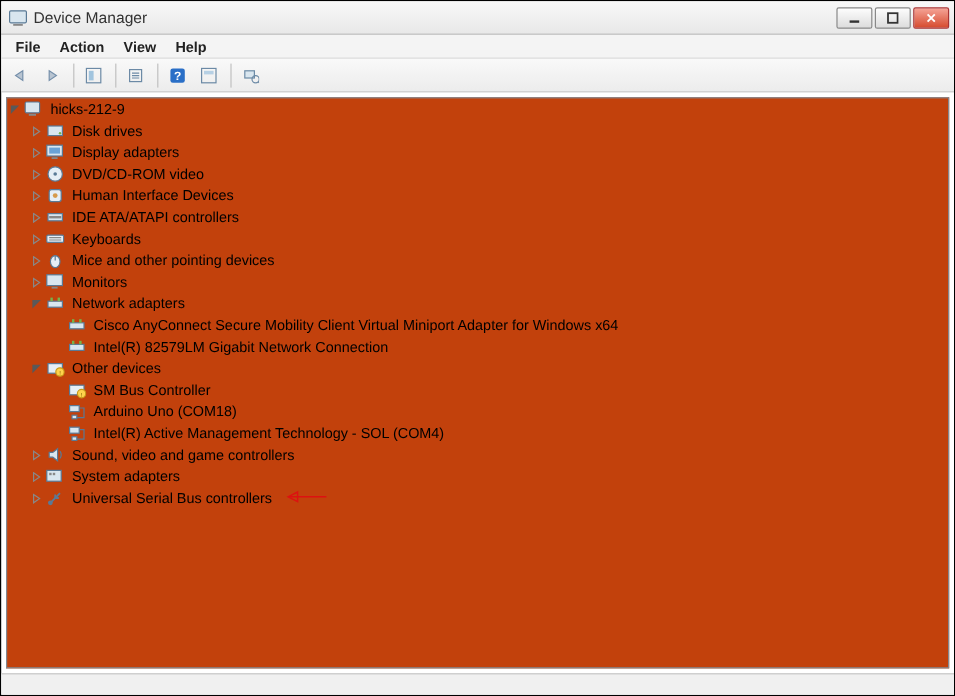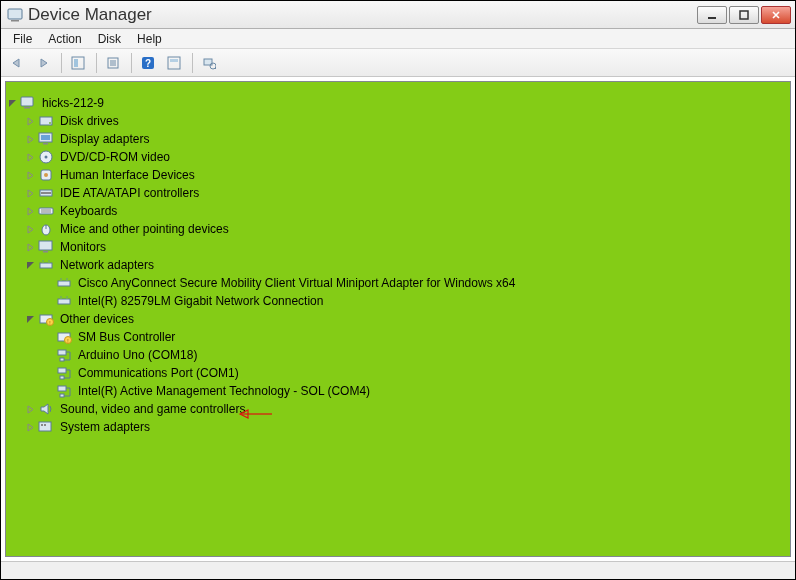--- a/index.html
+++ b/index.html
@@ -14,38 +14,38 @@
 }
 .titlebar {
   height: 28px;
   background: linear-gradient(to bottom, #f8f8f8, #e8e8e8);
   border-bottom: 1px solid #b0b0b0;
   display: flex;
   align-items: center;
   padding: 0 4px 0 6px;
 }
 .titlebar .icon-slot { width: 16px; height: 16px; margin-right: 5px; }
-.titlebar .title { flex: 1; color: #333; font-size: 17px; }
+.titlebar .title { flex: 1; color: #333; font-size: 13px; }
 .win-controls { display: flex; gap: 2px; }
 .win-btn {
   width: 30px; height: 18px;
   border: 1px solid #888; border-radius: 2px;
   background: linear-gradient(to bottom,#fdfdfd,#dcdcdc);
   display: flex; align-items: center; justify-content: center;
 }
 .win-btn.close { background: linear-gradient(to bottom,#f5a396,#d64b2f); border-color: #a33; }
 .win-btn svg { width: 10px; height: 10px; }
 .menubar {
   height: 20px;
   display: flex; align-items: center;
   padding: 0 4px;
   border-bottom: 1px solid #d6d6d6;
   background: #f4f4f4;
 }
-.menu-item { padding: 2px 8px; color: #222; }
+.menu-item { padding: 2px 8px; color: #222; font-weight: bold; }
 .toolbar {
   height: 28px;
   display: flex; align-items: center;
   padding: 0 4px;
   gap: 0;
   background: linear-gradient(to bottom,#f9f9f9,#ececec);
   border-bottom: 1px solid #c6c6c6;
 }
 .tool-btn {
   width: 24px; height: 22px;
@@ -57,22 +57,22 @@
 .tool-sep { width:1px; height:20px; background:#c0c0c0; margin: 0 4px; }
 .content {
   position: relative;
   height: calc(580px - 28px - 20px - 28px - 20px);
   padding: 4px;
 }
 .tree-container {
   border: 1px solid #828790;
   height: 100%;
   overflow: auto;
-  background: #84cc16;
-  padding-top: 12px;
+  background: #c2410c;
+  padding-top: 0;
 }
 .statusbar {
   height: 20px;
   border-top: 1px solid #c6c6c6;
   background: #f0f0f0;
 }
 .tree ul { list-style: none; }
 .node {
   display: flex; align-items: center;
   height: 18px;
@@ -129,21 +129,21 @@
       <svg viewBox="0 0 10 10">
           <path d="M2 2 L8 8 M8 2 L2 8" stroke="#fff" stroke-width="1.6"></path>
         </svg>
     </div>
   </div>
 </div>
 
 <div class="menubar">
   <span class="menu-item">File</span>
   <span class="menu-item">Action</span>
-  <span class="menu-item">Disk</span>
+  <span class="menu-item">View</span>
   <span class="menu-item">Help</span>
 </div>
 
 <div class="toolbar">
   <span class="tool-btn">
     <svg width="16" height="12" viewBox="0 0 16 12">
         <path d="M10 2 L4 6 L10 10 Z" fill="#b8c4d1" stroke="#7690ab"></path>
       </svg>
   </span>
   <span class="tool-btn">
@@ -434,33 +434,20 @@
                 <li>
                   <div class="node">
                     <span class="expander"></span>
                     <span class="node-icon">
                       <svg viewBox="0 0 16 16">
                         <rect x="2" y="3" width="8" height="5" fill="#d9e6ef" stroke="#5a7a96"></rect>
                         <path d="M10 5 L14 5 L14 13 L6 13" fill="none" stroke="#5a7a96"></path>
                         <rect x="4" y="11" width="4" height="3" fill="#d9e6ef" stroke="#5a7a96"></rect>
                       </svg>
                     </span>
-                    <span class="node-label">Communications Port (COM1)</span>
-                  </div>
-                </li>
-                <li>
-                  <div class="node">
-                    <span class="expander"></span>
-                    <span class="node-icon">
-                      <svg viewBox="0 0 16 16">
-                        <rect x="2" y="3" width="8" height="5" fill="#d9e6ef" stroke="#5a7a96"></rect>
-                        <path d="M10 5 L14 5 L14 13 L6 13" fill="none" stroke="#5a7a96"></path>
-                        <rect x="4" y="11" width="4" height="3" fill="#d9e6ef" stroke="#5a7a96"></rect>
-                      </svg>
-                    </span>
                     <span class="node-label">Intel(R) Active Management Technology - SOL (COM4)</span>
                   </div>
                 </li>
               </ul>
             </li>
             <li>
               <div class="node">
                 <span class="expander">
                   <svg viewBox="0 0 9 9">
                     <path d="M2 1 L7 4.5 L2 8 Z" fill="none" stroke="#888" stroke-width="1"></path>
@@ -483,20 +470,38 @@
                   </svg>
                 </span>
                 <span class="node-icon">
                   <svg viewBox="0 0 16 16">
                     <rect x="1" y="3" width="12" height="9" fill="#d9e6ef" stroke="#5a7a96"></rect>
                     <rect x="3" y="5" width="2" height="2" fill="#888"></rect>
                     <rect x="6" y="5" width="2" height="2" fill="#888"></rect>
                   </svg>
                 </span>
                 <span class="node-label">System adapters</span>
+              </div>
+            </li>
+            <li>
+              <div class="node">
+                <span class="expander">
+                  <svg viewBox="0 0 9 9">
+                    <path d="M2 1 L7 4.5 L2 8 Z" fill="none" stroke="#888" stroke-width="1"></path>
+                  </svg>
+                </span>
+                <span class="node-icon">
+                  <svg viewBox="0 0 16 16">
+                    <circle cx="4" cy="12" r="2" fill="#5a7a96"></circle>
+                    <path d="M4 12 L12 4" stroke="#5a7a96" stroke-width="1.5"></path>
+                    <path d="M8 8 L11 8" stroke="#5a7a96" stroke-width="1.5"></path>
+                    <path d="M8 8 L8 5" stroke="#5a7a96" stroke-width="1.5"></path>
+                  </svg>
+                </span>
+                <span class="node-label">Universal Serial Bus controllers</span>
               </div>
             </li>
           </ul>
       </li>
     </ul>
   </div>
 
   <svg class="red-arrow" width="40" height="14" viewBox="0 0 40 14">
     <path d="M38 7 L6 7" stroke="#d11" stroke-width="1.2" fill="none"></path>
     <path d="M6 7 L14 3 L14 11 Z" fill="none" stroke="#d11" stroke-width="1.2"></path>

